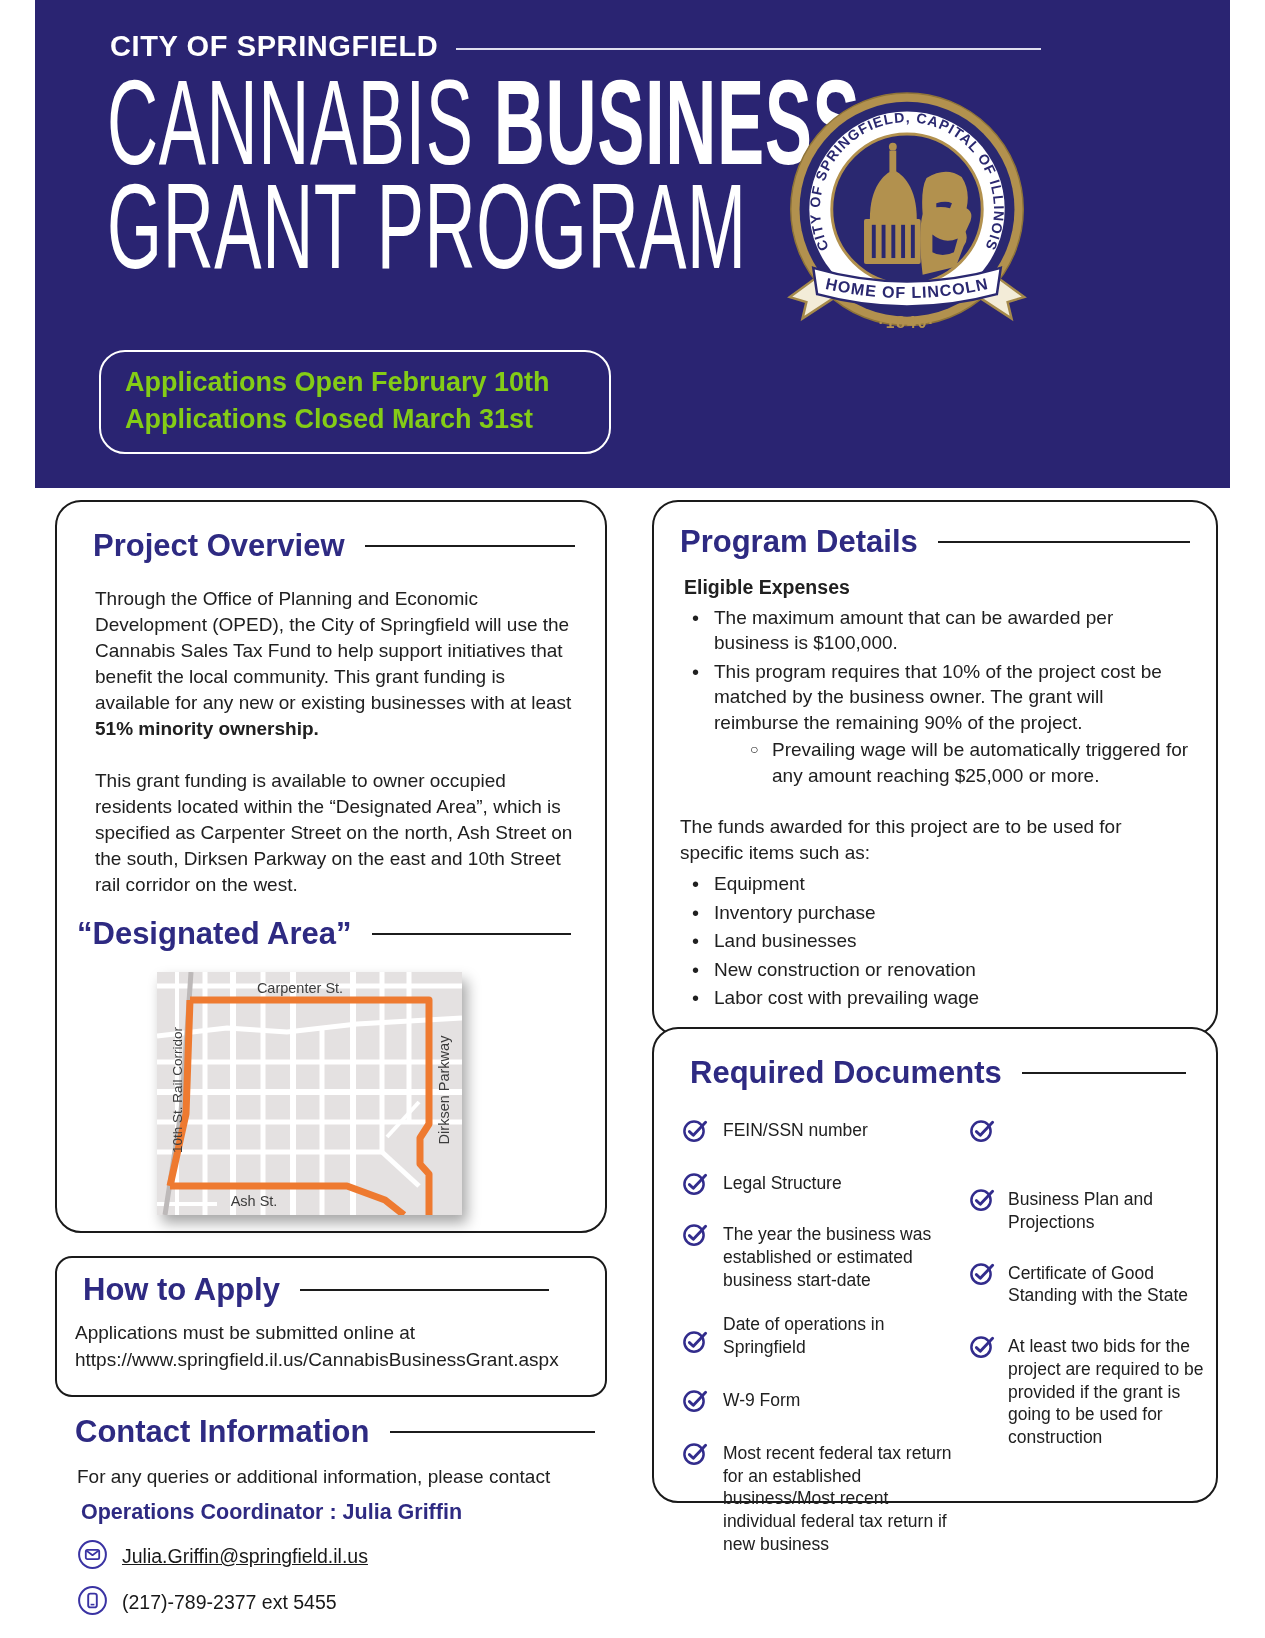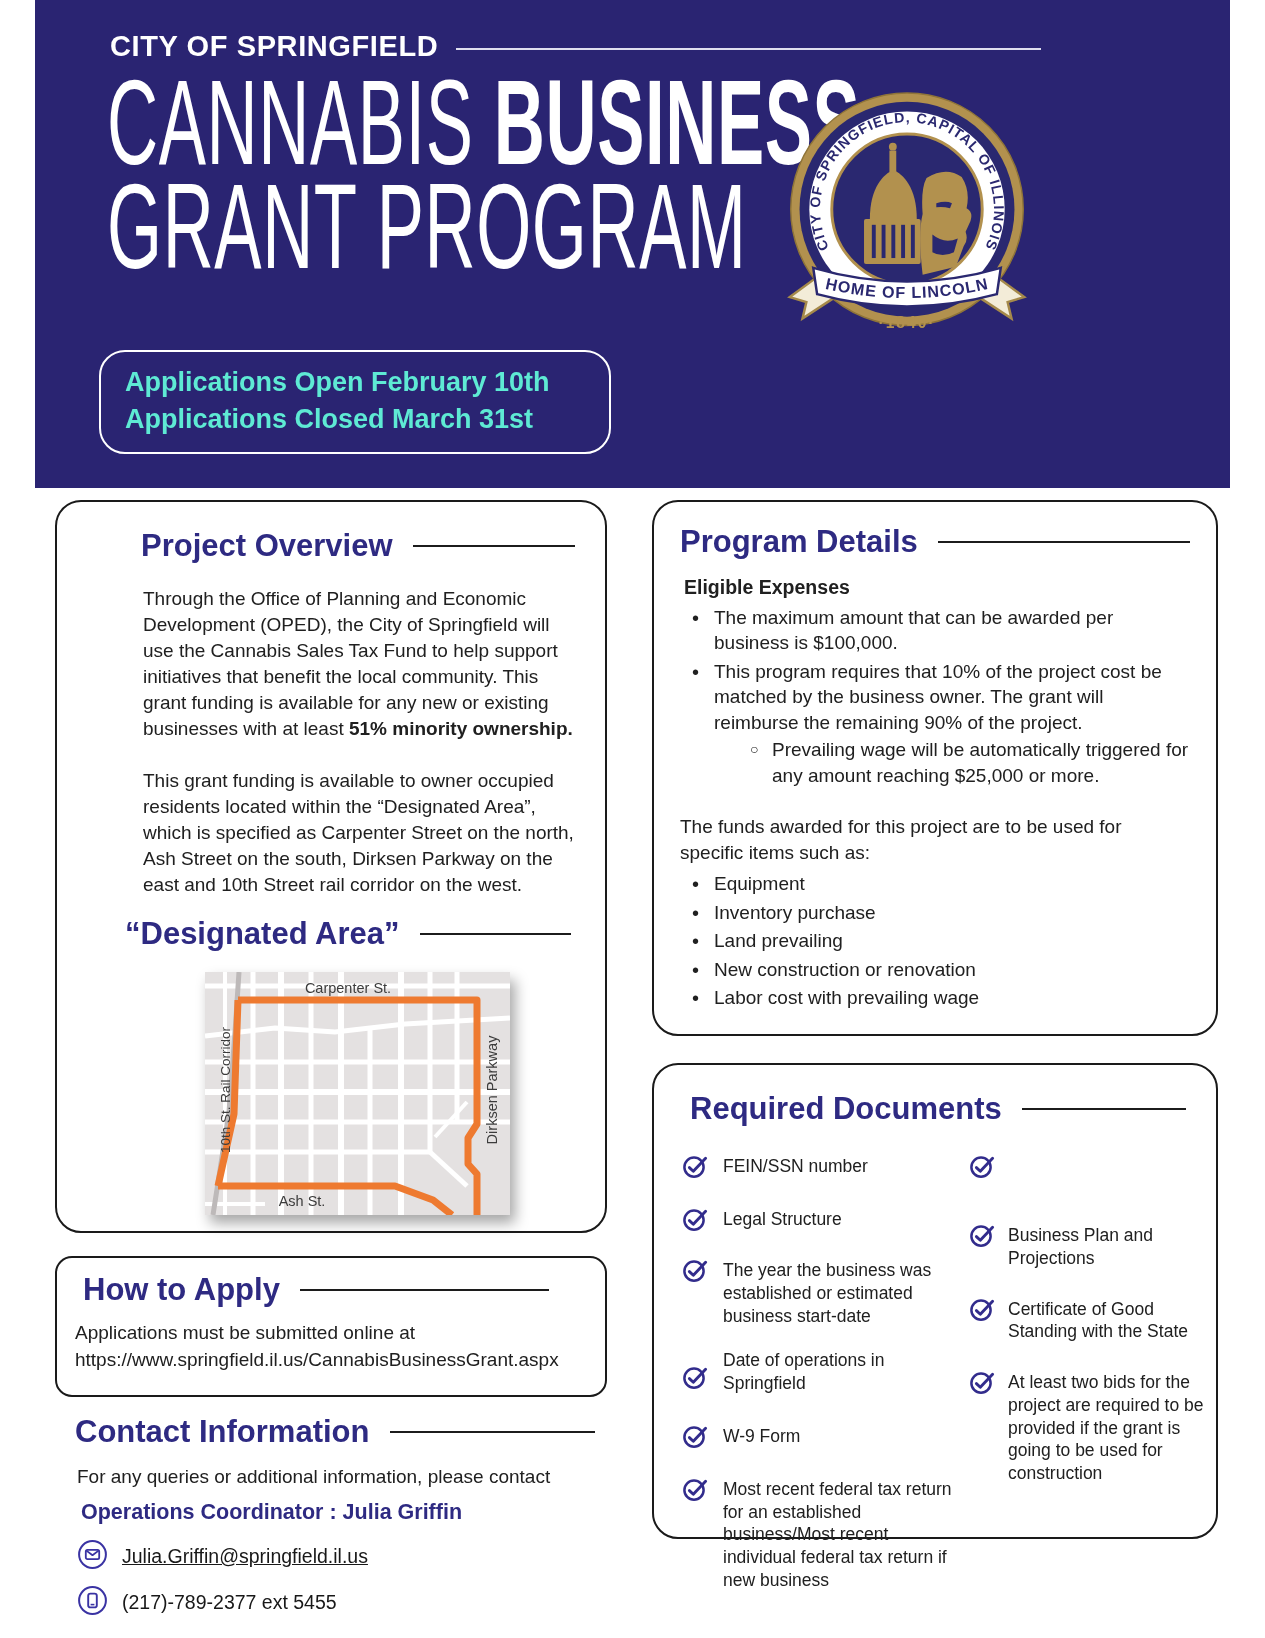--- a/index.html
+++ b/index.html
@@ -11,28 +11,28 @@
   .kicker-row{position:absolute;left:75px;top:30px;width:1080px;display:flex;align-items:center;}
   .kicker{color:#fff;font-weight:700;font-size:29px;letter-spacing:.6px;white-space:nowrap;}
   .kicker-rule{height:2px;background:#dfdfef;width:585px;margin-left:18px;margin-top:4px;}
   .big-title{position:absolute;left:72px;top:70px;color:#fff;}
   .title-line{font-size:121px;line-height:104px;letter-spacing:1px;transform:scaleX(.585);
               transform-origin:left top;white-space:nowrap;}
   .w-light{font-weight:400;}
   .w-heavy{font-weight:700;}
   .apply-box{position:absolute;left:64px;top:350px;width:512px;box-sizing:border-box;
              border:2.5px solid #fff;border-radius:26px;padding:12px 10px 14px 24px;
-             color:#5eead4;font-weight:700;font-size:27px;line-height:37px;}
+             color:#84cc16;font-weight:700;font-size:27px;line-height:37px;}
   .seal{position:absolute;left:745px;top:88px;}
 
   
   .card{position:absolute;background:#fff;border:2.5px solid #1a1a1a;border-radius:26px;box-sizing:border-box;}
-  .card-overview{left:55px;top:500px;width:552px;height:733px;padding-left:48px;}
+  .card-overview{left:55px;top:500px;width:552px;height:733px;}
   .card-program{left:652px;top:500px;width:566px;height:536px;}
-  .card-docs{left:652px;top:1063px;width:566px;height:476px;}
+  .card-docs{left:652px;top:1027px;width:566px;height:476px;}
   .card-apply{left:55px;top:1256px;width:552px;height:141px;border-radius:17px;}
 
   .h-row{display:flex;align-items:center;}
   .h-text{color:#2E2A82;font-weight:700;font-size:31px;white-space:nowrap;}
   .h-rule{flex:1;height:2.2px;background:#1c1c1c;margin-left:20px;}
 
   
   .card-overview .h-row{margin:26px 30px 0 36px;}
   .ov-p{margin:22px 28px 0 38px;font-size:19px;line-height:1.37;}
   .ov-p b{font-weight:700;}
@@ -189,21 +189,21 @@
   <div class="pd-sub">Eligible Expenses</div>
   <ul class="pd-list">
     <li>The maximum amount that can be awarded per business is $100,000.</li>
     <li>This program requires that 10% of the project cost be matched by the business owner. The grant will reimburse the remaining 90% of the project.</li>
   </ul>
   <div class="pd-subitem">Prevailing wage will be automatically triggered for any amount reaching $25,000 or more.</div>
   <p class="pd-funds">The funds awarded for this project are to be used for specific items such as:</p>
   <ul class="pd-list">
     <li>Equipment</li>
     <li>Inventory purchase</li>
-    <li>Land prevailing</li>
+    <li>Land businesses</li>
     <li>New construction or renovation</li>
     <li>Labor cost with prevailing wage</li>
   </ul>
 </section>
 
 <section class="card card-docs">
   <div class="h-row">
     <span class="h-text">Required Documents</span>
     <span class="h-rule"></span>
   </div>

